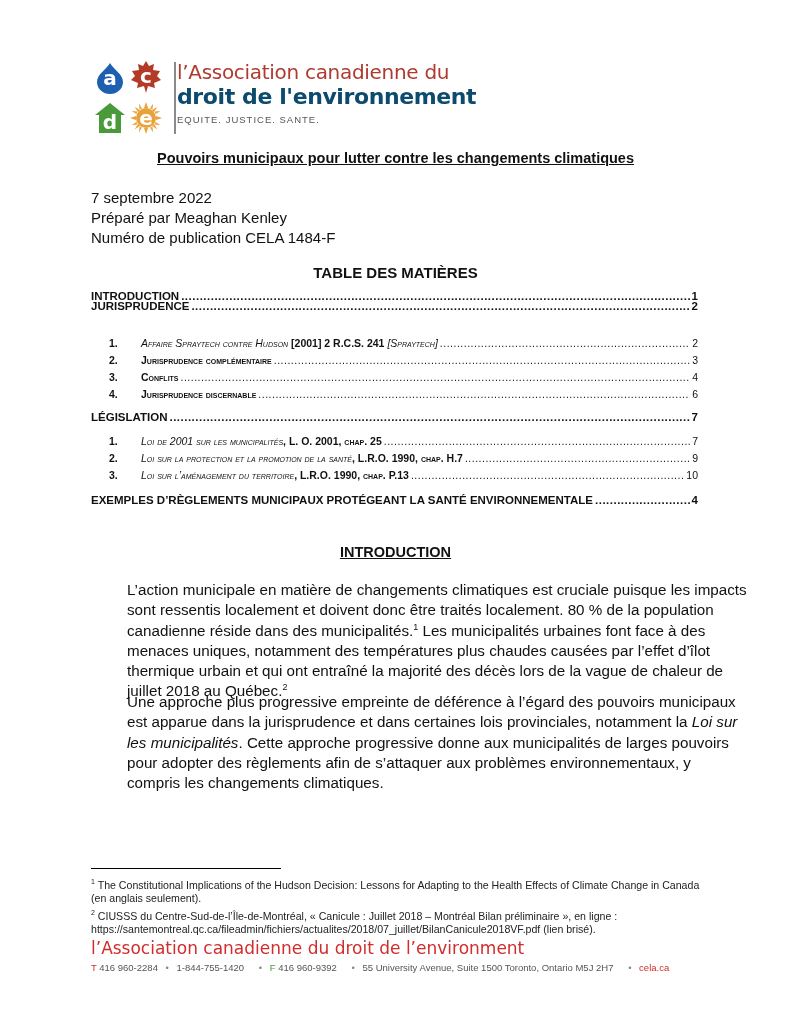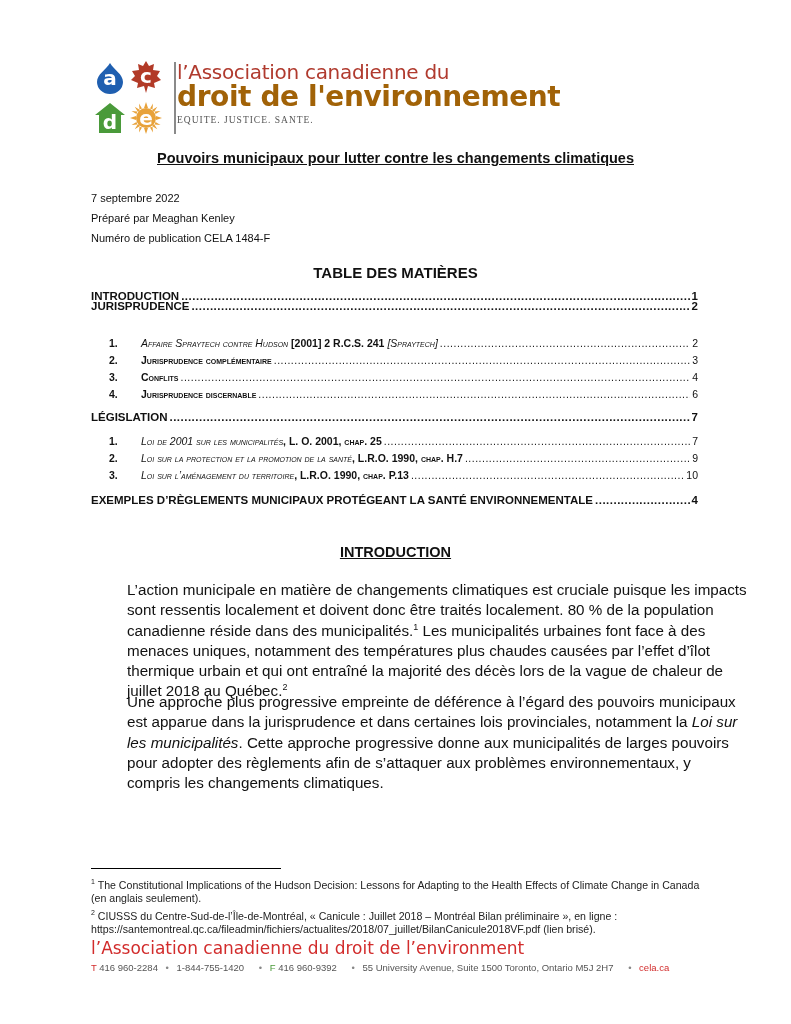--- a/index.html
+++ b/index.html
@@ -5,25 +5,25 @@
   html, body { margin:0; padding:0; background:#ffffff; }
   body { width:791px; height:1024px; position:relative; overflow:hidden; font-family:"Liberation Sans", sans-serif; color:#111; }
   .logo { position:absolute; left:92px; top:58px; width:370px; height:80px; }
   .logo-icons { position:absolute; left:0; top:0; width:72px; height:80px; }
   .ico { position:absolute; width:32px; height:32px; display:flex; align-items:center; justify-content:center; color:#fff; font-weight:bold; font-size:20px; font-family:"DejaVu Sans", sans-serif; }
   .ico svg { position:absolute; left:0; top:0; }
   .ico span { position:relative; z-index:1; line-height:1; }
   .logo-bar { position:absolute; left:82px; top:4px; width:2px; height:72px; background:#8a8a8a; }
   .logo-text { position:absolute; left:85px; top:2px; }
   .logo-l1 { font-family:"DejaVu Sans", sans-serif; font-size:20px; color:#b03a2e; letter-spacing:-0.3px; line-height:24px; white-space:nowrap; }
-  .logo-l2 { font-family:"DejaVu Sans", sans-serif; font-size:28px; font-weight:bold; color:#a16207; letter-spacing:-0.4px; line-height:26px; white-space:nowrap; }
-  .logo-l3 { font-family:Liberation Serif, serif; font-size:9.5px; color:#555; letter-spacing:1px; line-height:20px; white-space:nowrap; }
+  .logo-l2 { font-family:"DejaVu Sans", sans-serif; font-size:22px; font-weight:bold; color:#0c4a6e; letter-spacing:-0.4px; line-height:26px; white-space:nowrap; }
+  .logo-l3 { font-family:Liberation Sans, sans-serif; font-size:9.5px; color:#555; letter-spacing:1px; line-height:20px; white-space:nowrap; }
 
   .doc-title { position:absolute; left:0; width:791px; top:150px; text-align:center; font-weight:bold; font-size:14.5px; text-decoration:underline; }
-  .meta { position:absolute; left:91px; top:188px; font-size:11px; line-height:20px; }
+  .meta { position:absolute; left:91px; top:188px; font-size:15px; line-height:20px; }
   .toc-heading { position:absolute; left:0; width:791px; top:264px; text-align:center; font-weight:bold; font-size:15px; }
 
   .toc-row { position:absolute; left:91px; width:607px; display:flex; align-items:baseline; font-size:11.5px; font-weight:bold; white-space:nowrap; }
   .toc-row.sub { left:109px; width:589px; font-size:10.5px; font-weight:normal; }
   .toc-row .num { width:32px; font-weight:bold; flex:none; }
   .toc-row .label { flex:none; }
   .toc-row .dots { flex:1 1 auto; overflow:hidden; margin:0 2px; }
   .toc-row .dots::after { content:"...................................................................................................................................................................................................................................................................................."; letter-spacing:0.5px; }
   .toc-row .page { flex:none; }
   .sc { font-variant:small-caps; }

